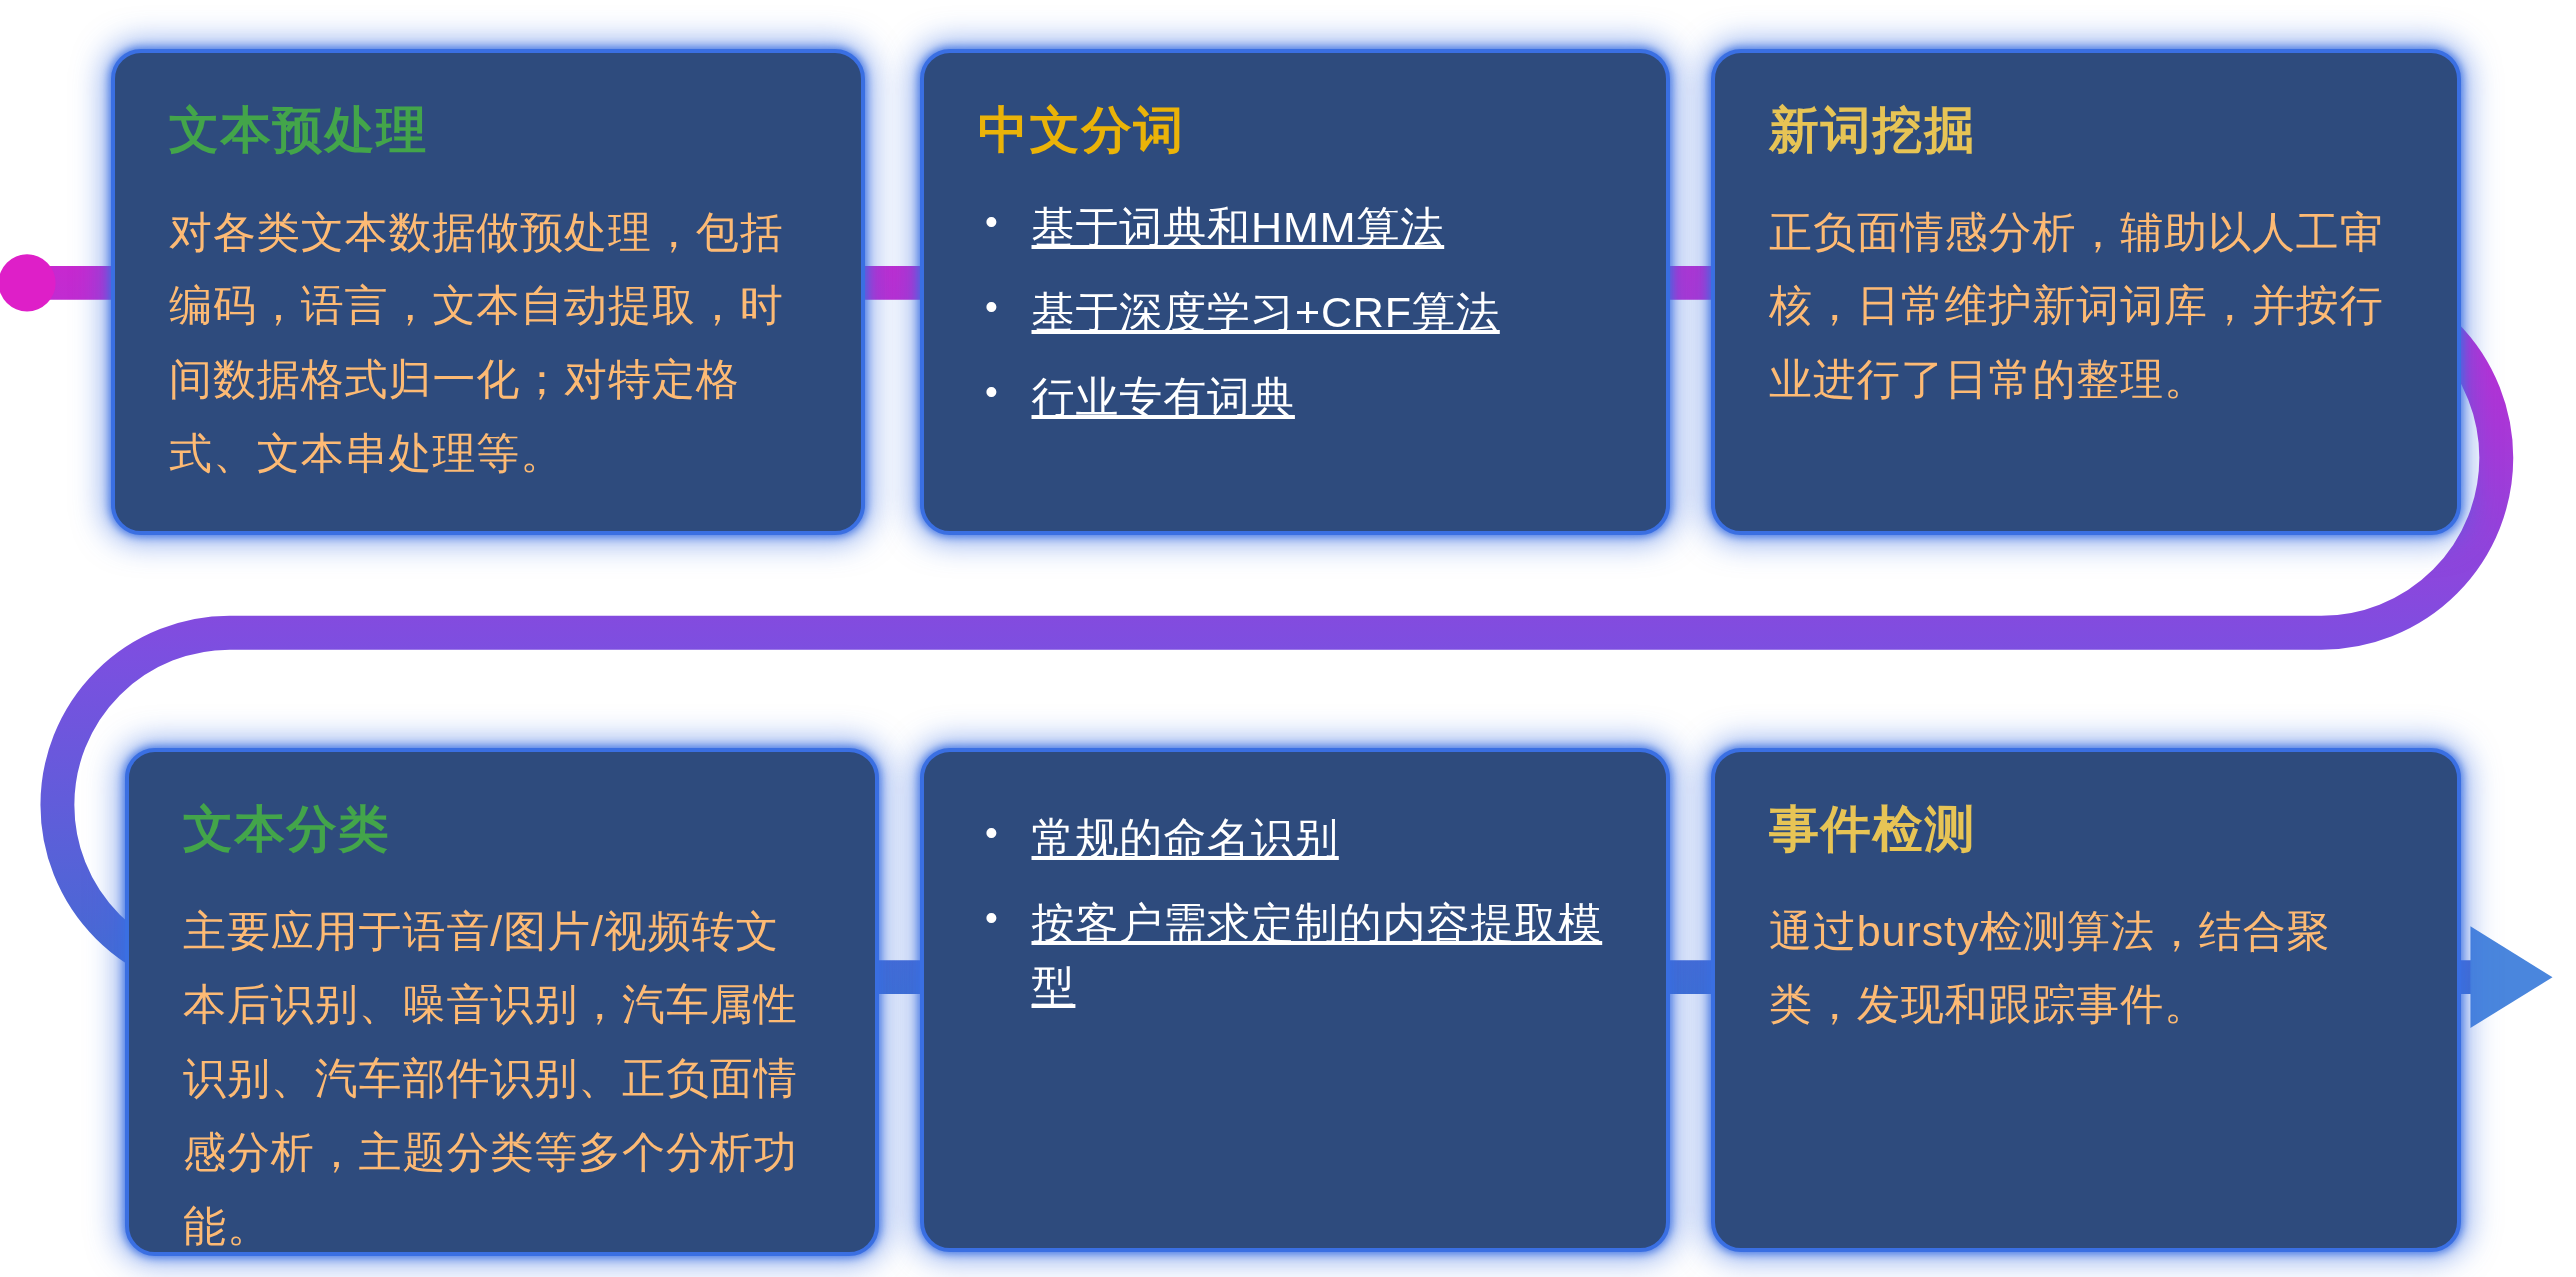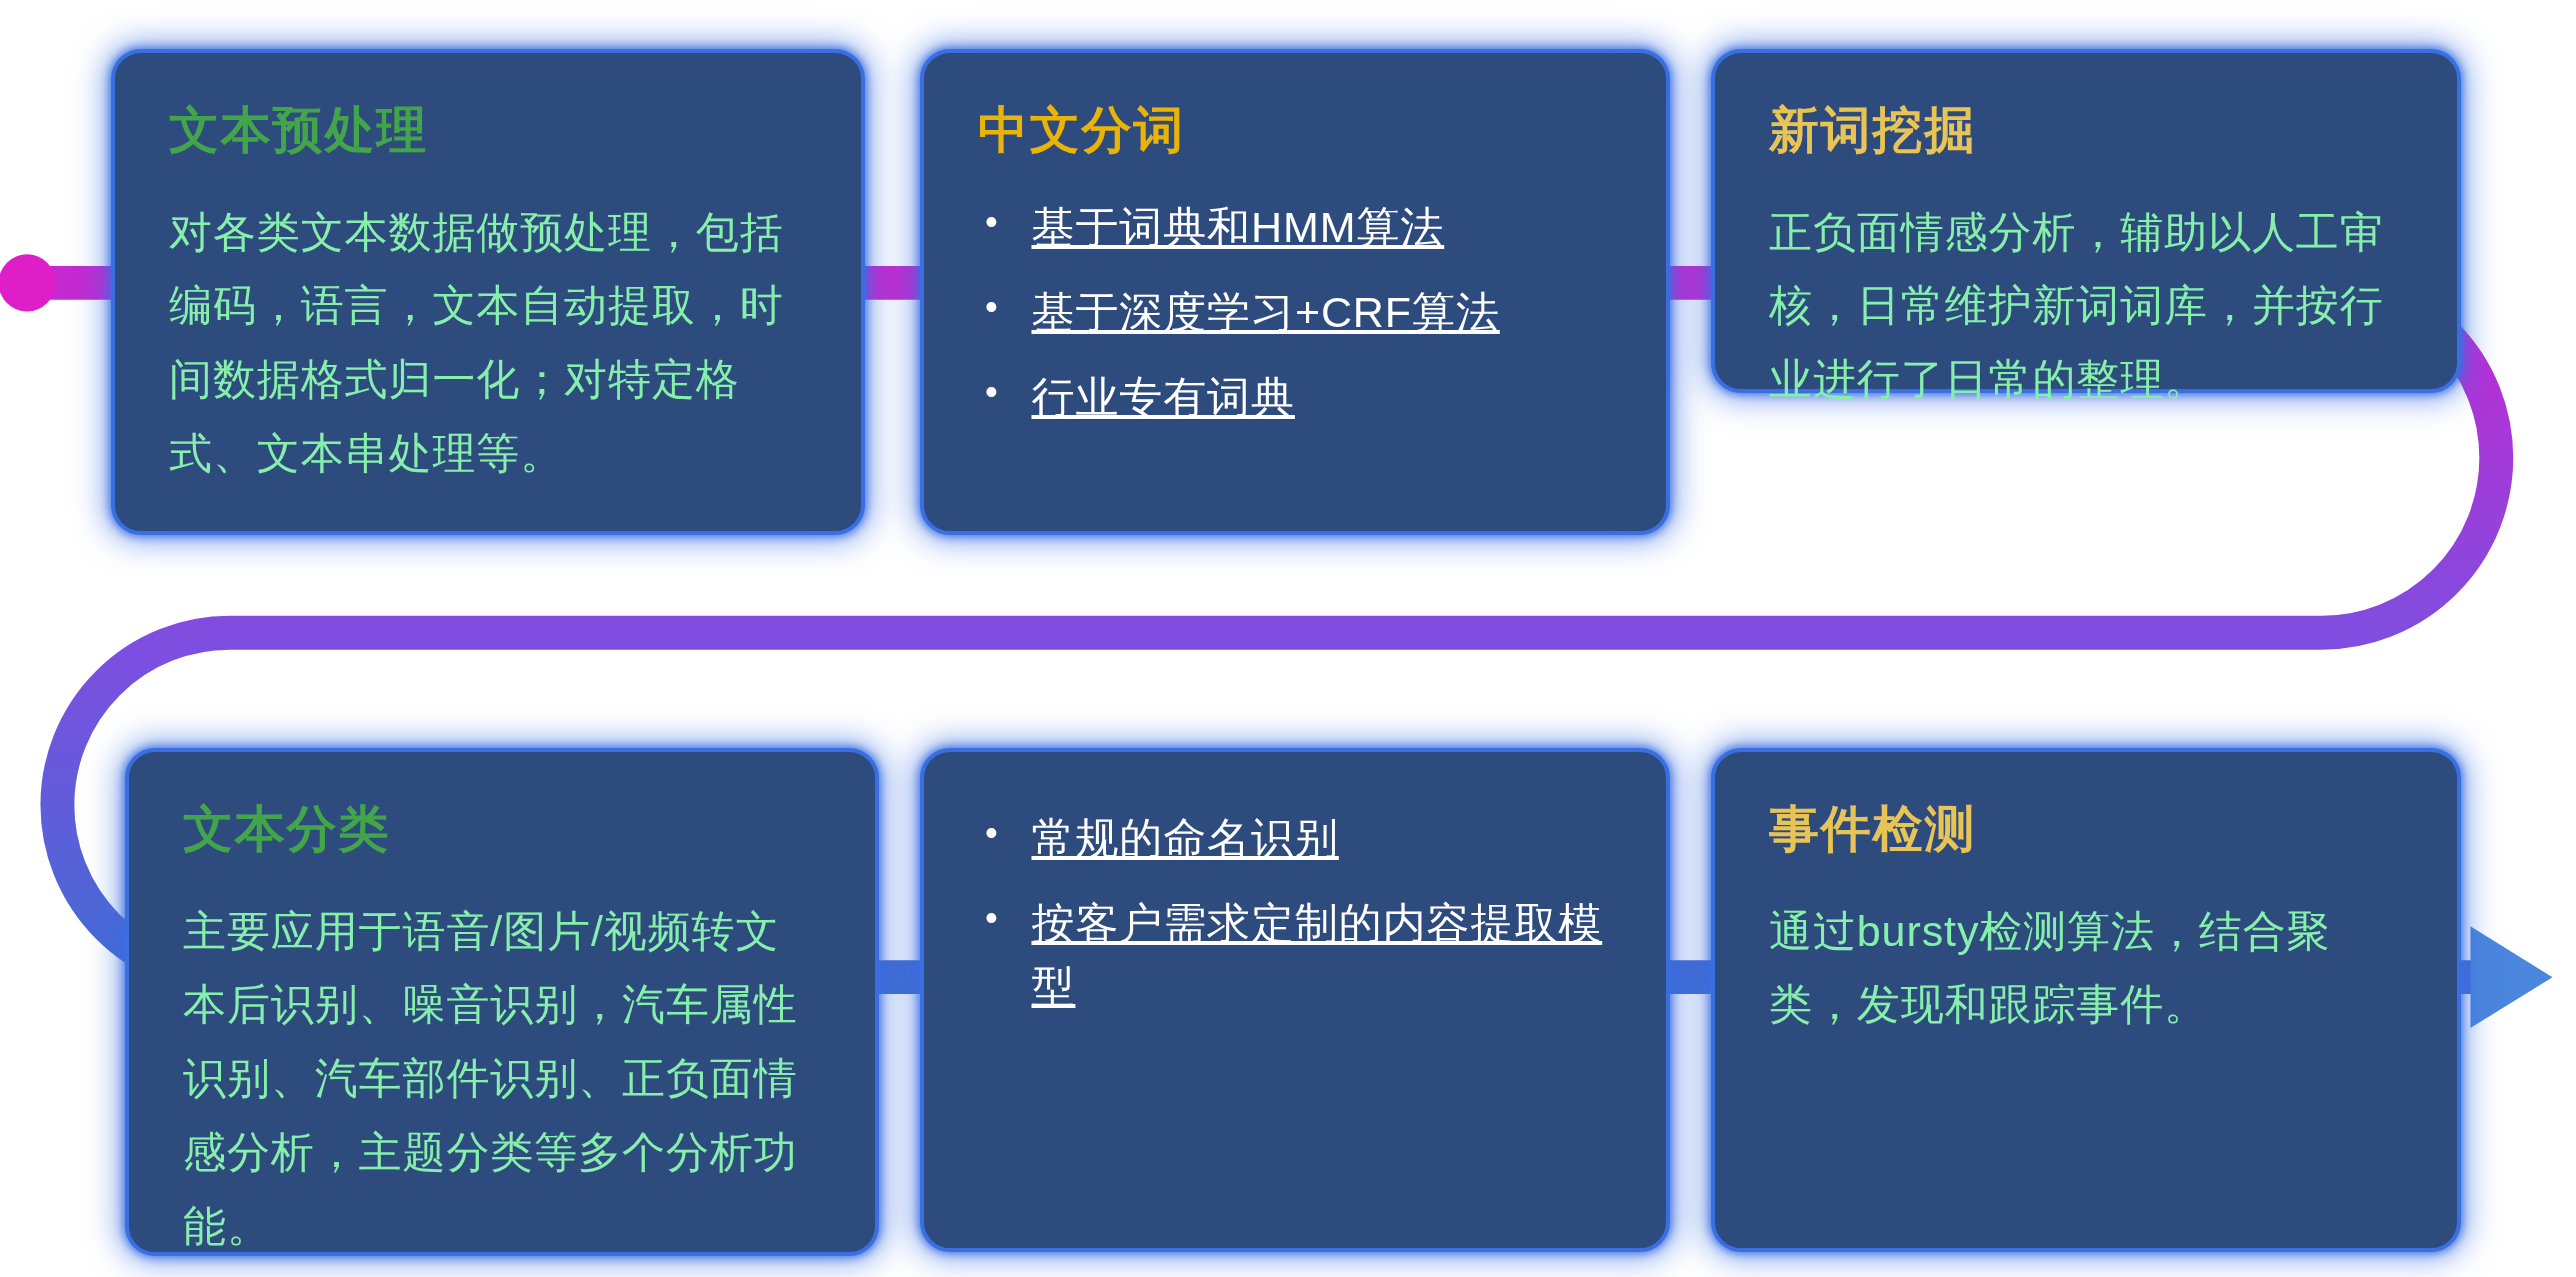--- a/index.html
+++ b/index.html
@@ -28,34 +28,34 @@
     z-index: 2;
     box-sizing: border-box;
     background: #2e4b7d;
     border: 4.5px solid #3a6fe2;
     border-radius: 30px;
     padding: 46px 54px 36px 54px;
     box-shadow: 0 0 30px 7.1px rgba(58, 111, 226, 0.55), 0 0 9px 1.8px rgba(58, 111, 226, 0.85);
   }
   .c1 { left: 111px;  top: 49px;  width: 754px; height: 486px; }
   .c2 { left: 920px; top: 49px;  width: 750px; height: 486px; }
-  .c3 { left: 1711px; top: 49px;  width: 750px; height: 344px; }
+  .c3 { left: 1711px; top: 49px;  width: 750px; height: 486px; }
   .c4 { left: 125px;  top: 748px; width: 754px; height: 508px; }
   .c5 { left: 920px; top: 748px; width: 750px; height: 504px; }
   .c6 { left: 1711px; top: 748px; width: 750px; height: 504px; }
   .card-title {
     margin: 0 0 34px 0;
     font-size: 50px;
     line-height: 1.25;
     font-weight: 700;
     letter-spacing: 1.8px;
   }
   .card-body {
     margin: 0;
-    color: #86efac;
+    color: #fdba74;
     font-size: 43px;
     line-height: 1.72;
     font-weight: 400;
     letter-spacing: 0.9px;
   }
   .bullets {
     margin: 9px 0 0 0;
     padding-left: 41px;
     color: #ffffff;
     font-size: 43px;

